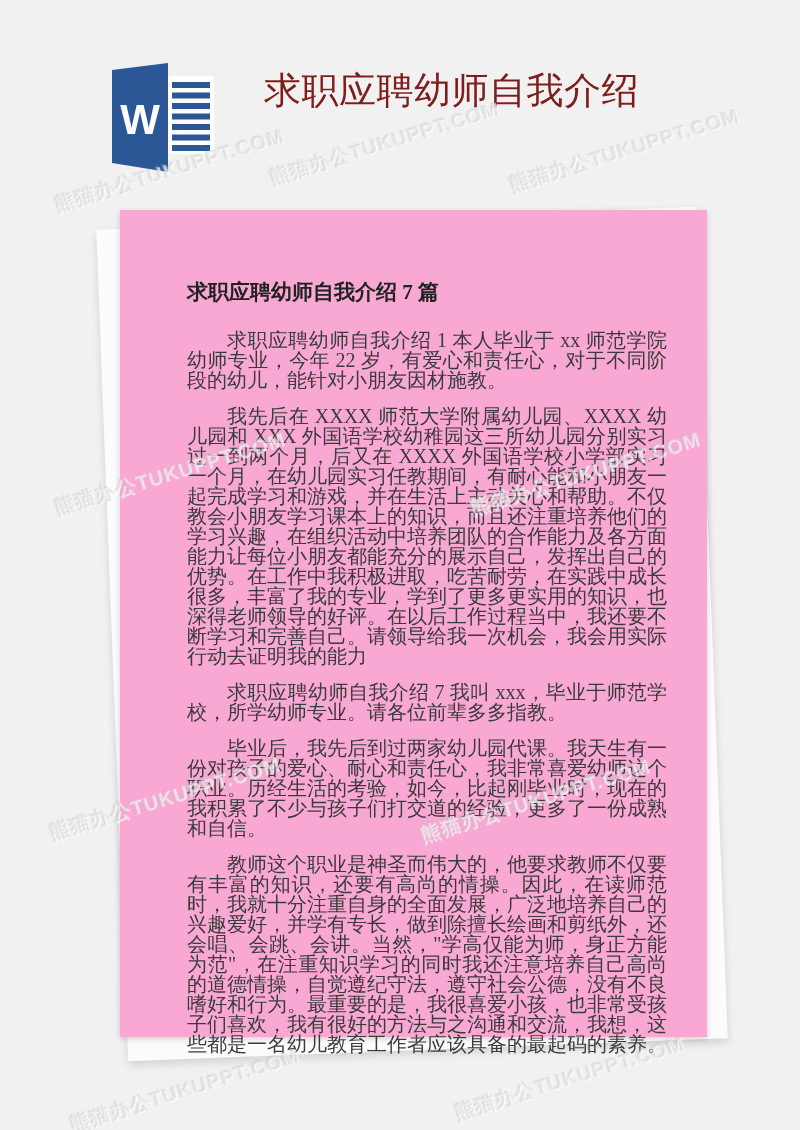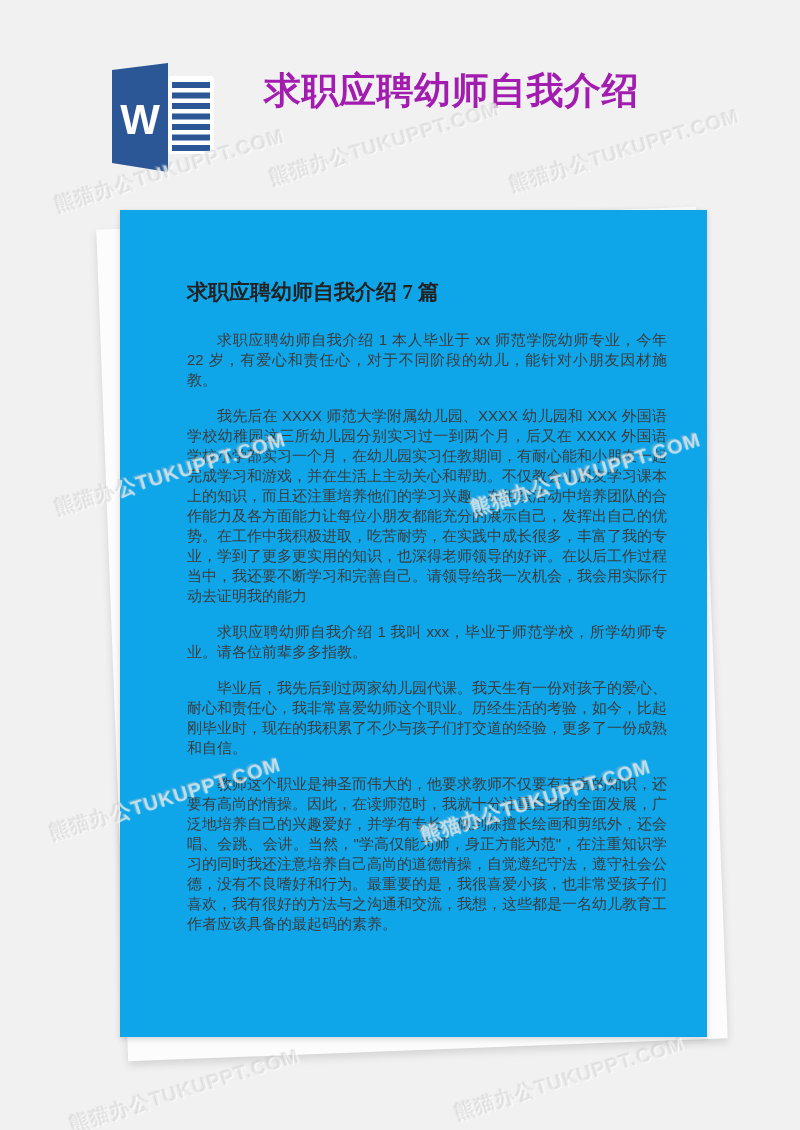--- a/index.html
+++ b/index.html
@@ -7,49 +7,49 @@
     width:800px;height:1130px;position:relative;overflow:hidden;
     background:#f1f1f2;
     font-family:"Liberation Sans","DejaVu Sans",sans-serif;
   }
 
   
   .header{position:absolute;left:0;top:0;width:800px;height:200px;}
   .word-icon{position:absolute;left:110px;top:62px;width:106px;height:112px;}
   .header-title{
     position:absolute;left:264px;top:66px;width:420px;
-    font-size:37px;line-height:49px;font-weight:bold;color:#a21caf;
+    font-size:37px;line-height:49px;font-weight:normal;color:#7f1d1d;
     letter-spacing:0.5px;
   }
   .header-title .tline{display:block;}
 
   
   .paper-stack{position:absolute;left:0;top:0;width:800px;height:1130px;}
   .back-page{
     position:absolute;left:112px;top:218px;width:600px;height:832px;
     background:#fcfcfc;transform:rotate(-2.2deg);
     box-shadow:0 4px 9px rgba(0,0,0,0.13);
     z-index:1;
   }
   .page{
     position:absolute;left:120px;top:210px;width:587px;height:827px;
-    background:#0ea5e9;
+    background:#f9a8d4;
     box-shadow:0 2px 6px rgba(0,0,0,0.16);
     z-index:2;
   }
   .page-inner{padding:68px 40px 0 67px;}
   .doc-title{
     margin:0 0 24px 0;
     font-family:"Liberation Serif","DejaVu Serif",serif;
     font-size:21px;line-height:28px;font-weight:bold;color:#222;
   }
   .doc-body p{
     margin:16px 0 8px 0;
-    font-family:Liberation Sans, sans-serif;
-    font-size:15px;line-height:20px;color:#3b3b3b;
+    font-family:Liberation Serif, serif;
+    font-size:20px;line-height:20px;color:#3b3b3b;
     text-align:justify;text-indent:2em;
   }
 
   
   .wm{
     position:absolute;z-index:5;white-space:nowrap;pointer-events:none;
     font-size:20px;font-weight:bold;letter-spacing:1px;
     color:rgba(200,200,200,0.30);
     text-shadow:1px 1px 1px rgba(255,255,255,0.75),-1px -1px 1px rgba(185,185,185,0.22);
     transform:rotate(-17deg);transform-origin:left center;
@@ -83,21 +83,21 @@
 </div>
 
 <div class="paper-stack">
   <div class="back-page"></div>
   <div class="page">
     <div class="page-inner">
       <h1 class="doc-title">求职应聘幼师自我介绍 7 篇</h1>
       <div class="doc-body">
           <p>求职应聘幼师自我介绍 1 本人毕业于 xx 师范学院幼师专业，今年 22 岁，有爱心和责任心，对于不同阶段的幼儿，能针对小朋友因材施教。</p>
           <p>我先后在 XXXX 师范大学附属幼儿园、XXXX 幼儿园和 XXX 外国语学校幼稚园这三所幼儿园分别实习过一到两个月，后又在 XXXX 外国语学校小学部实习一个月，在幼儿园实习任教期间，有耐心能和小朋友一起完成学习和游戏，并在生活上主动关心和帮助。不仅教会小朋友学习课本上的知识，而且还注重培养他们的学习兴趣，在组织活动中培养团队的合作能力及各方面能力让每位小朋友都能充分的展示自己，发挥出自己的优势。在工作中我积极进取，吃苦耐劳，在实践中成长很多，丰富了我的专业，学到了更多更实用的知识，也深得老师领导的好评。在以后工作过程当中，我还要不断学习和完善自己。请领导给我一次机会，我会用实际行动去证明我的能力</p>
-          <p>求职应聘幼师自我介绍 1 我叫 xxx，毕业于师范学校，所学幼师专业。请各位前辈多多指教。</p>
+          <p>求职应聘幼师自我介绍 7 我叫 xxx，毕业于师范学校，所学幼师专业。请各位前辈多多指教。</p>
           <p>毕业后，我先后到过两家幼儿园代课。我天生有一份对孩子的爱心、耐心和责任心，我非常喜爱幼师这个职业。历经生活的考验，如今，比起刚毕业时，现在的我积累了不少与孩子们打交道的经验，更多了一份成熟和自信。</p>
           <p>教师这个职业是神圣而伟大的，他要求教师不仅要有丰富的知识，还要有高尚的情操。因此，在读师范时，我就十分注重自身的全面发展，广泛地培养自己的兴趣爱好，并学有专长，做到除擅长绘画和剪纸外，还会唱、会跳、会讲。当然，"学高仅能为师，身正方能为范"，在注重知识学习的同时我还注意培养自己高尚的道德情操，自觉遵纪守法，遵守社会公德，没有不良嗜好和行为。最重要的是，我很喜爱小孩，也非常受孩子们喜欢，我有很好的方法与之沟通和交流，我想，这些都是一名幼儿教育工作者应该具备的最起码的素养。</p>
         </div>
     </div>
   </div>
 </div>
 
 <span class="wm" style="left:55px;top:192px;">熊猫办公TUKUPPT.COM</span>
 <span class="wm" style="left:270px;top:165px;">熊猫办公TUKUPPT.COM</span>
 <span class="wm" style="left:510px;top:172px;">熊猫办公TUKUPPT.COM</span>

